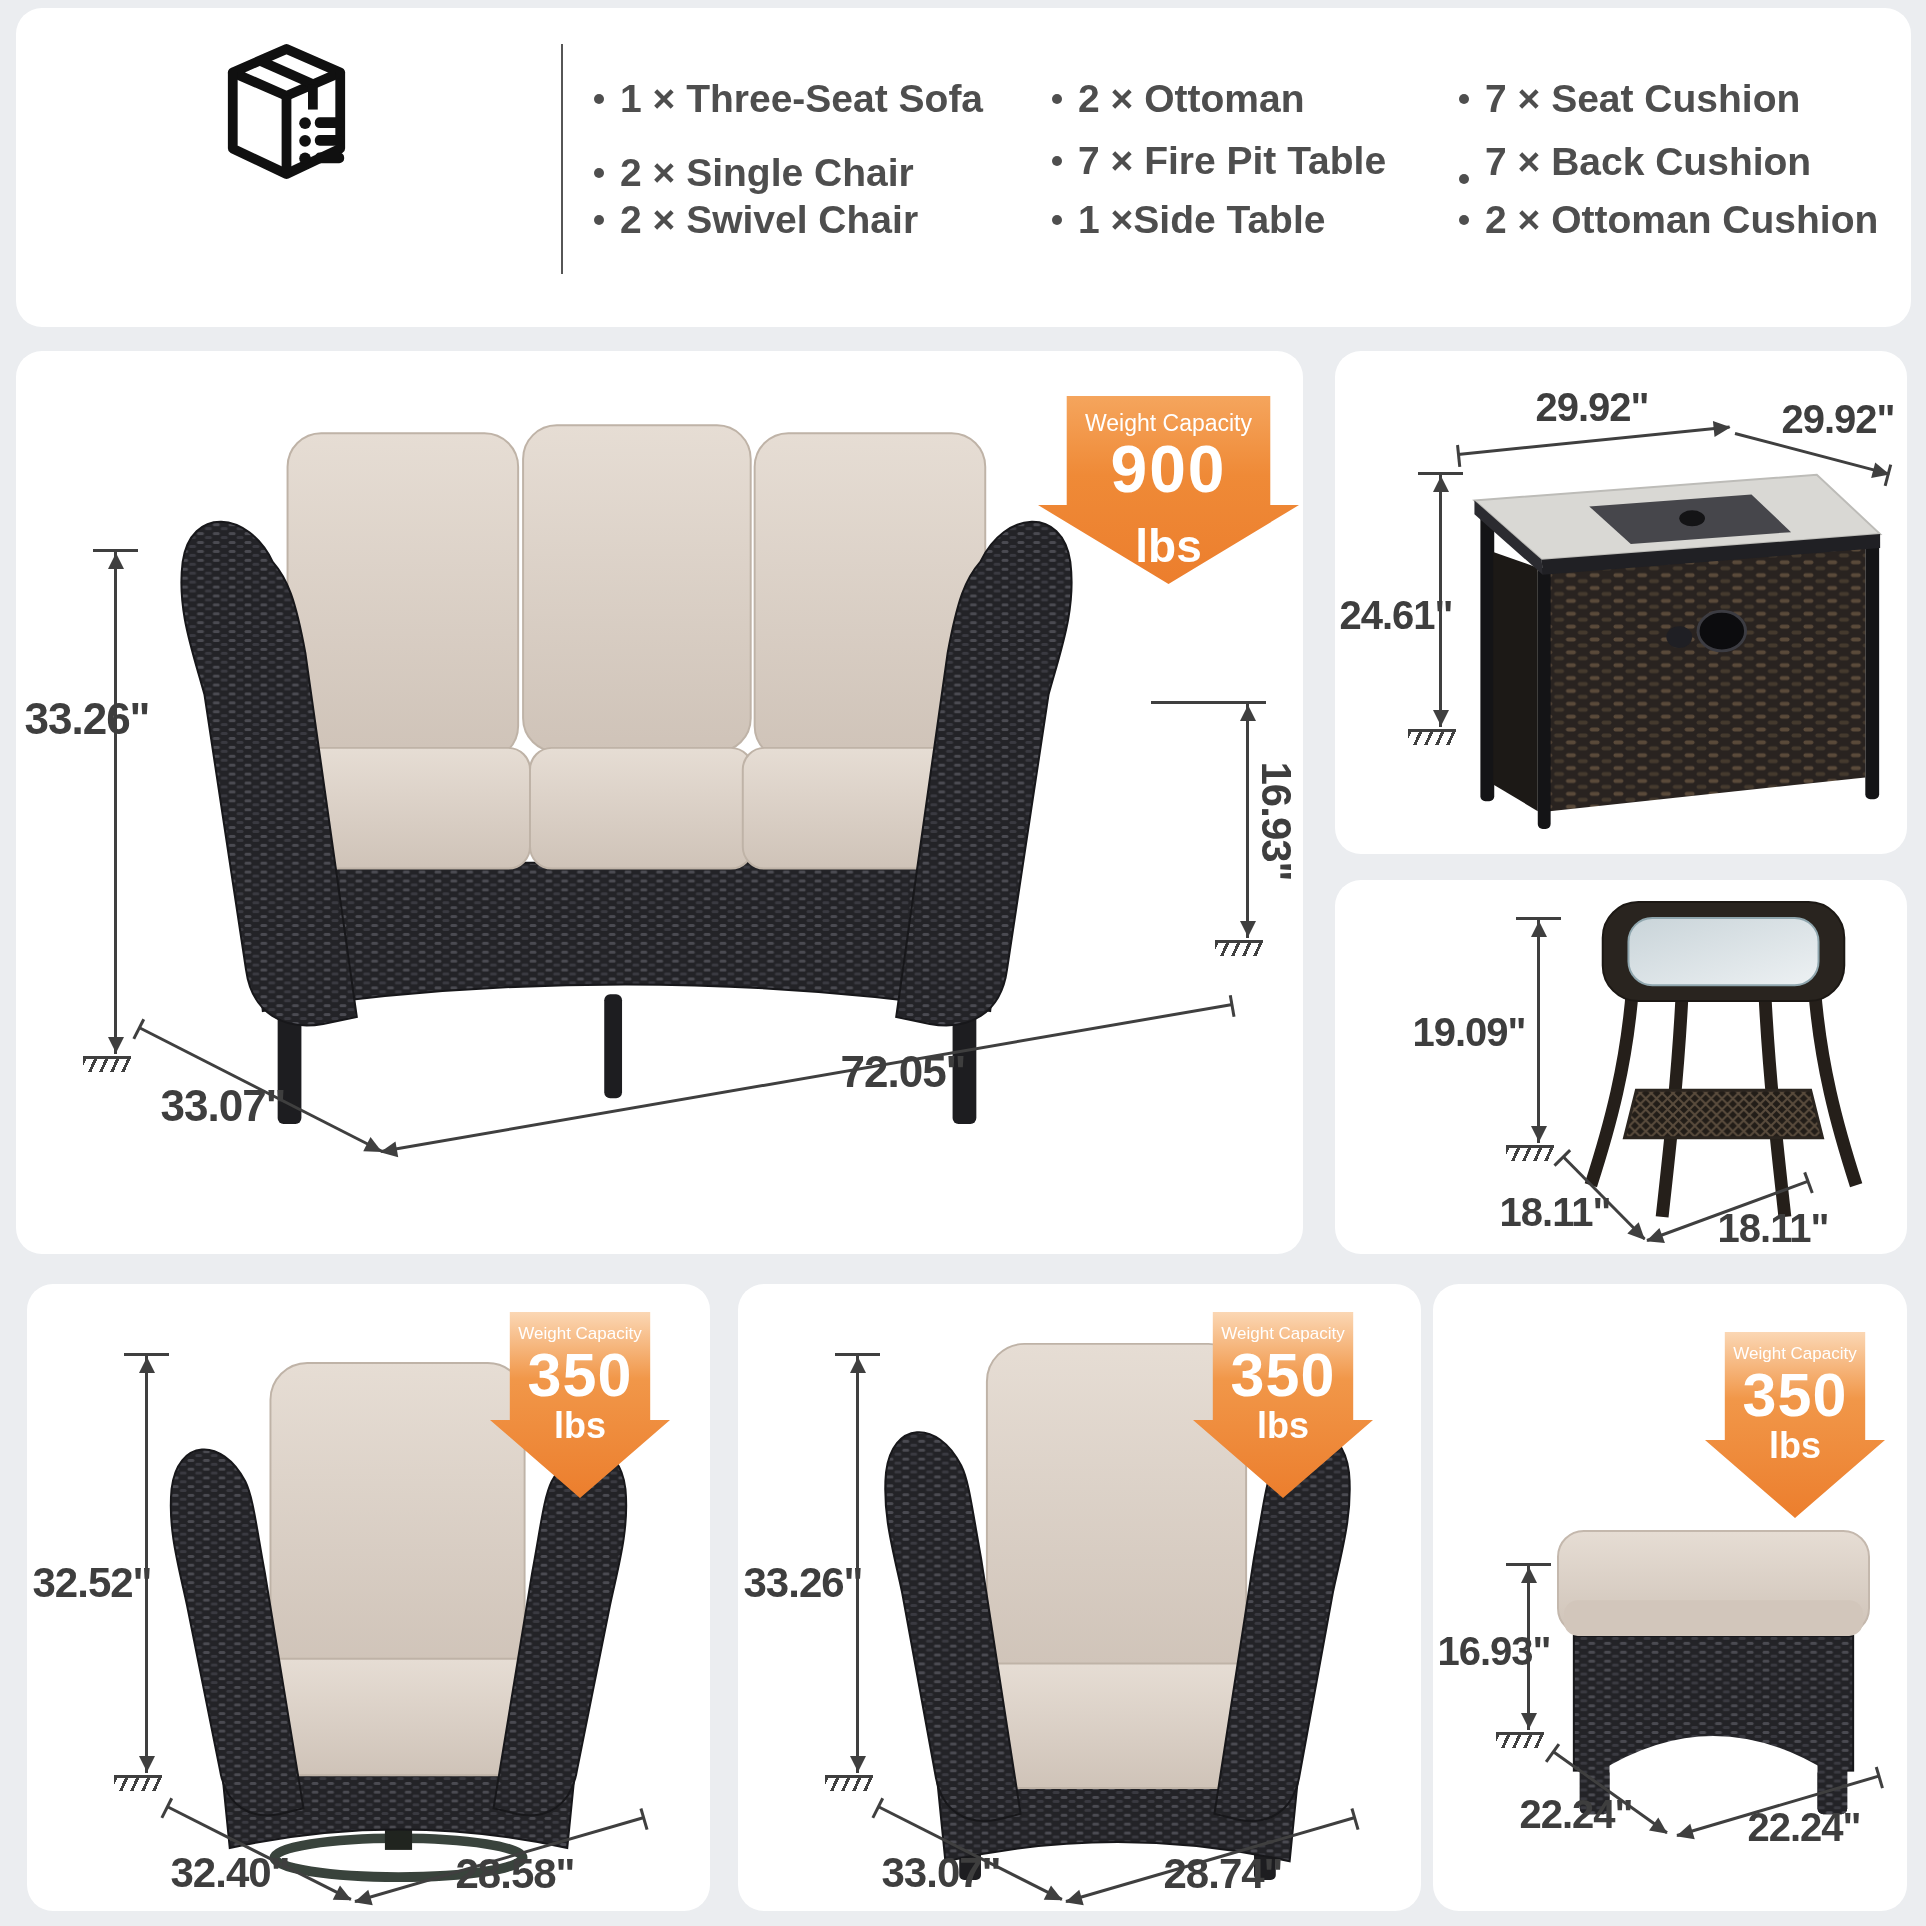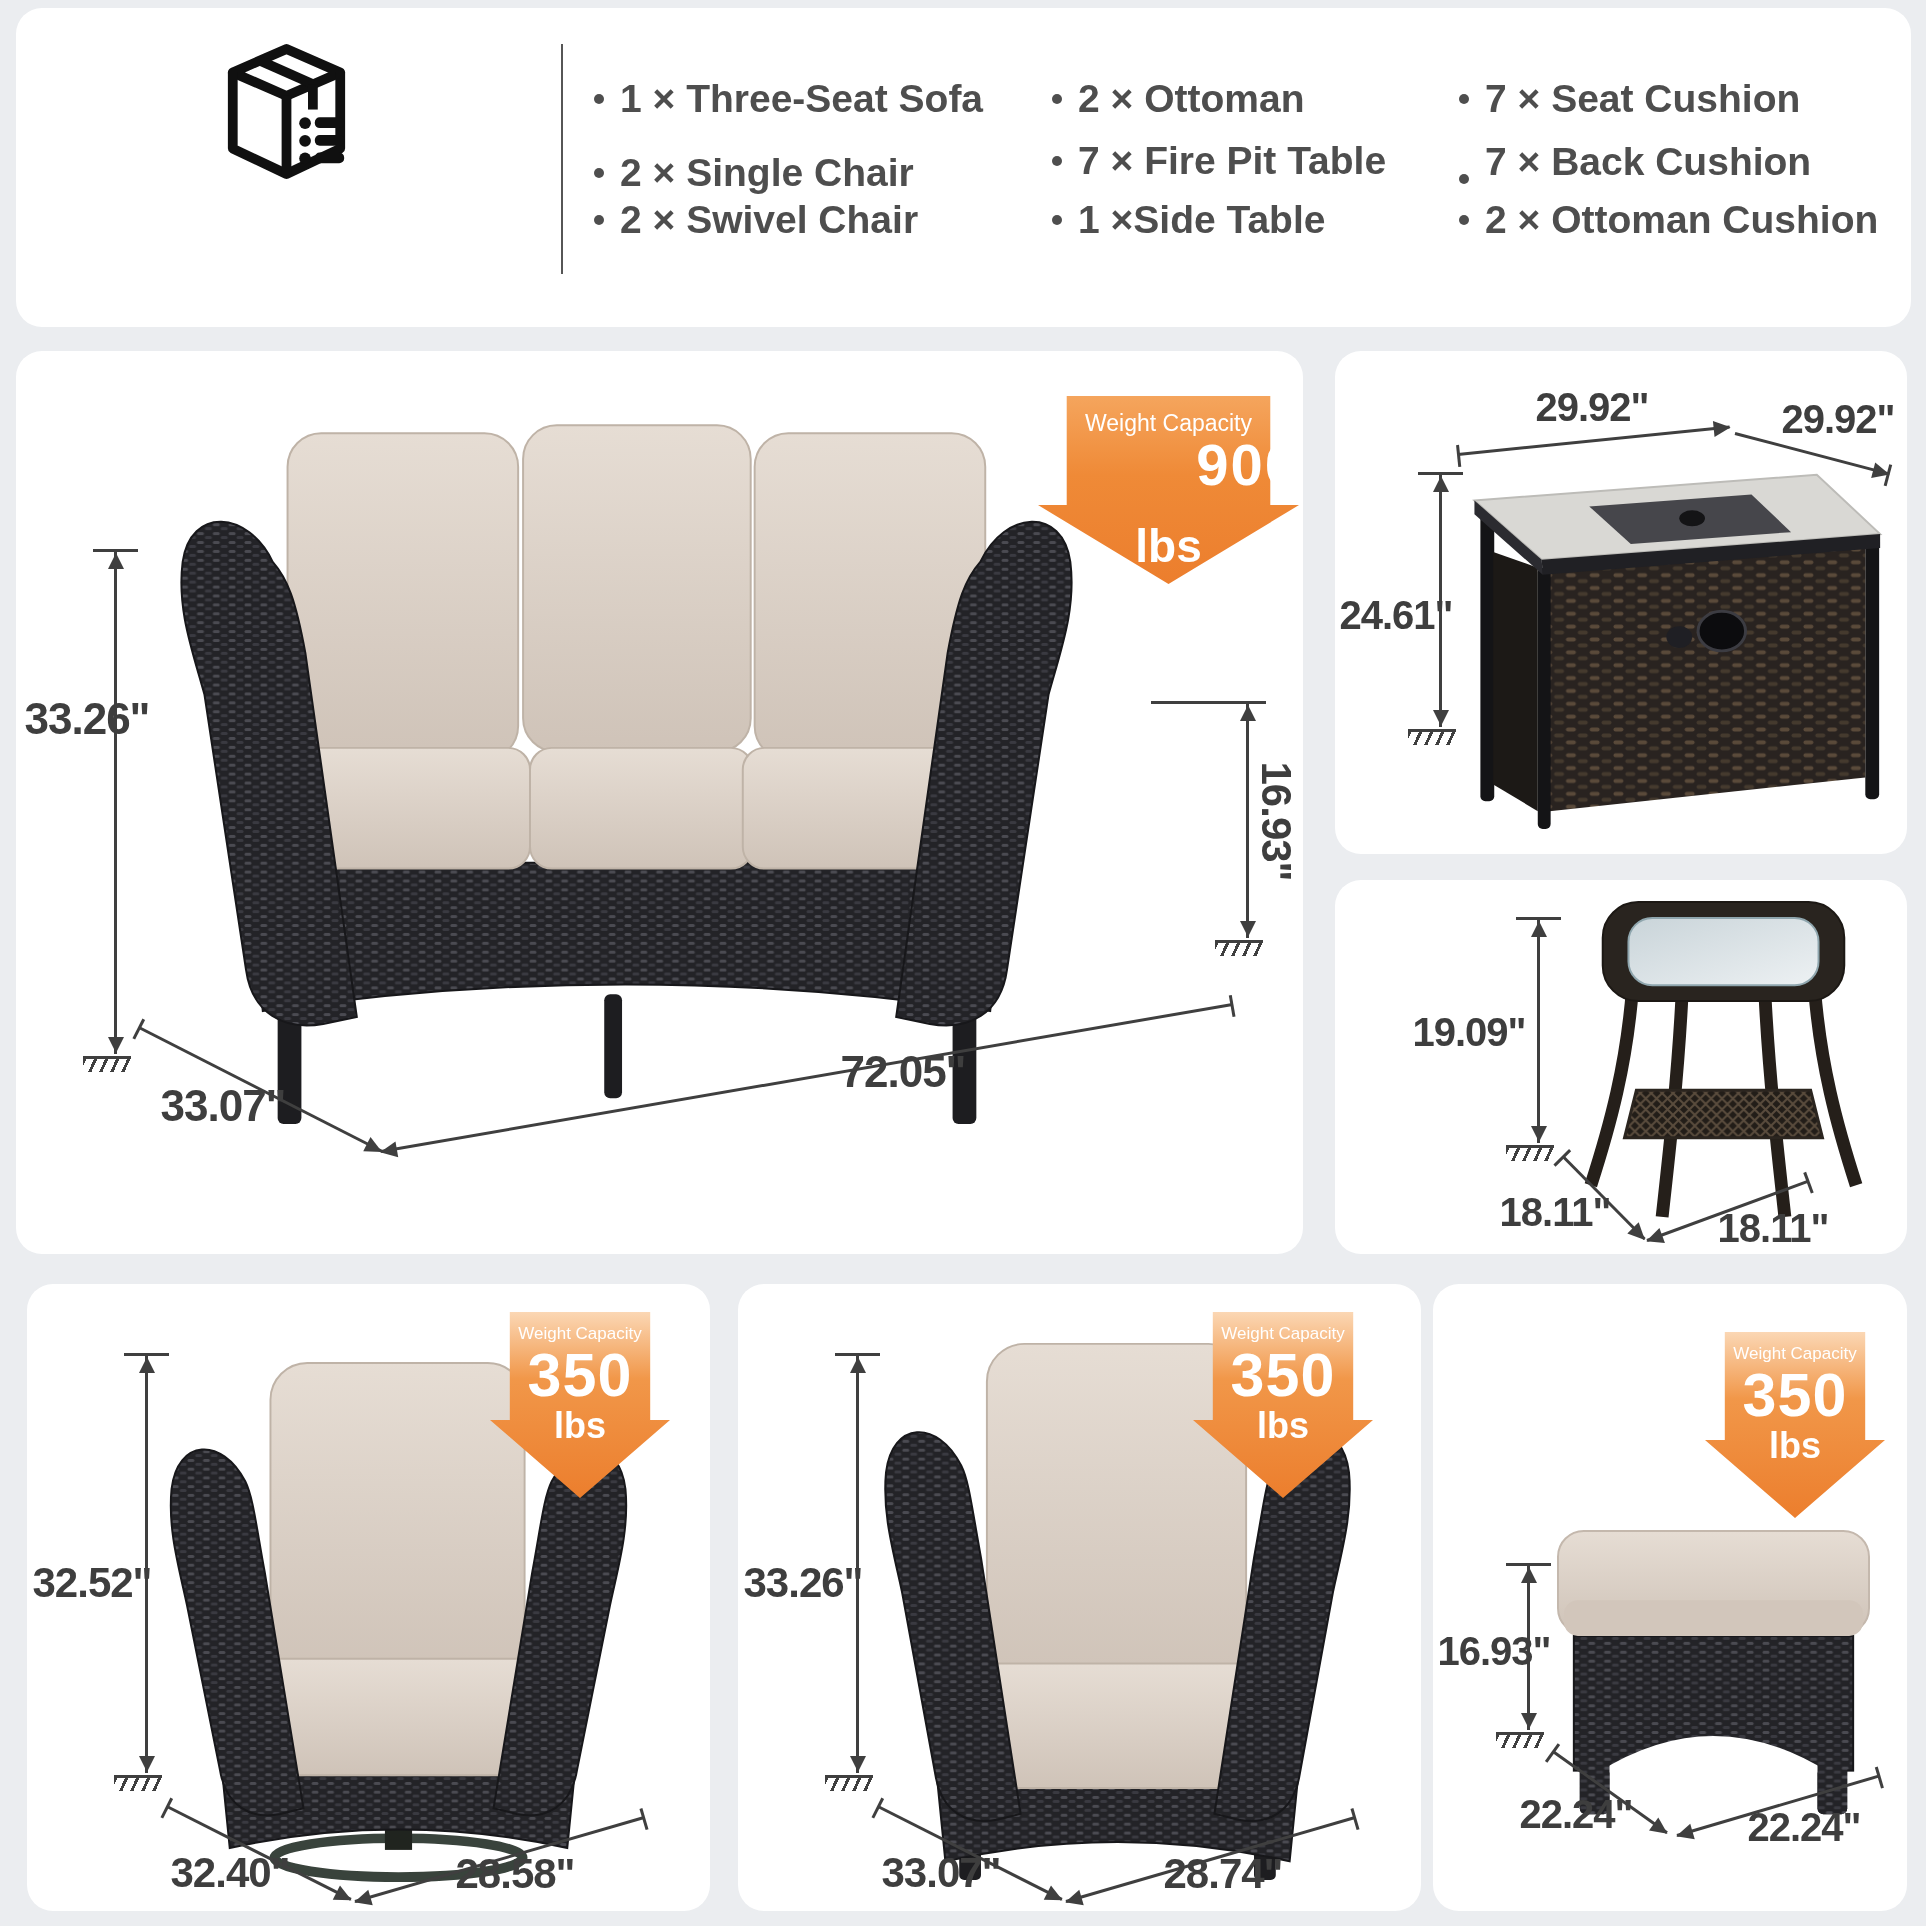--- a/index.html
+++ b/index.html
@@ -39,21 +39,21 @@
 
   
   .badge{position:absolute;}
   .badge .shape{position:absolute;inset:0;
     clip-path:polygon(11% 0%,89% 0%,89% 58%,100% 58%,50% 100%,0% 58%,11% 58%);}
   .badge-lg .shape{background:linear-gradient(180deg,#f5a55d 0%,#ef8a37 42%,#ec7e2d 100%);}
   .badge-sm .shape{background:linear-gradient(180deg,#fbd7b4 0%,#f19749 36%,#ec7e2d 100%);}
   .badge span{position:absolute;left:0;right:0;text-align:center;color:#fff;font-weight:400;line-height:1;}
   .badge-lg{width:261px;height:188px;}
   .badge-lg .wc{top:16px;font-size:23px;}
-  .badge-lg .val{top:40px;font-size:58px;font-weight:800;letter-spacing:2px;text-align:right;}
+  .badge-lg .val{top:40px;font-size:66px;font-weight:800;letter-spacing:2px;}
   .badge-lg .unit{top:127px;font-size:46px;font-weight:800;}
   .badge-sm{width:180px;height:186px;}
   .badge-sm .wc{top:13px;font-size:17px;}
   .badge-sm .val{top:33px;font-size:61px;font-weight:800;letter-spacing:1px;}
   .badge-sm .unit{top:96px;font-size:36px;font-weight:800;}
 
   .ill{position:absolute;}
 </style>
 </head>
 <body>

